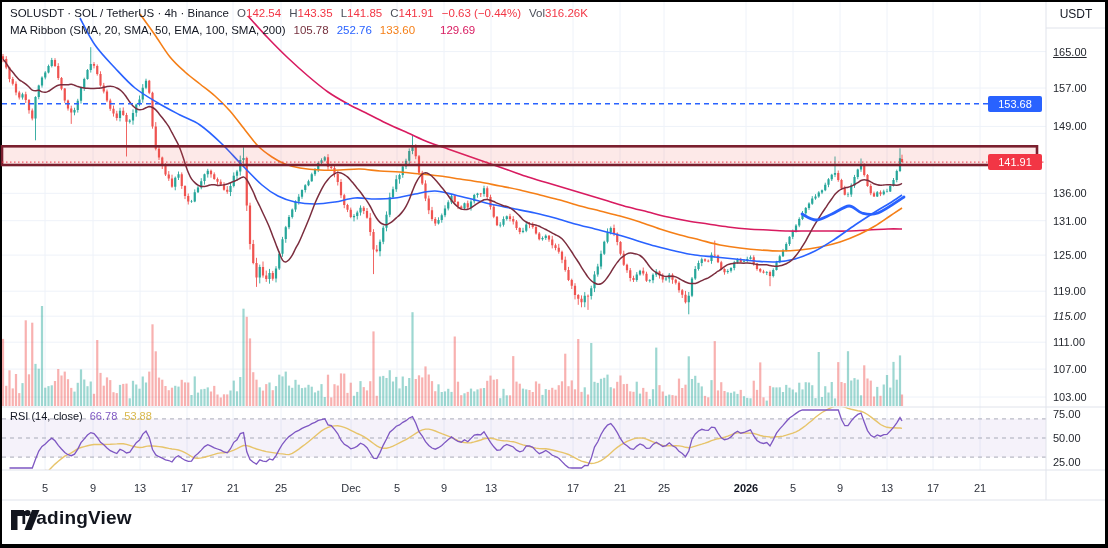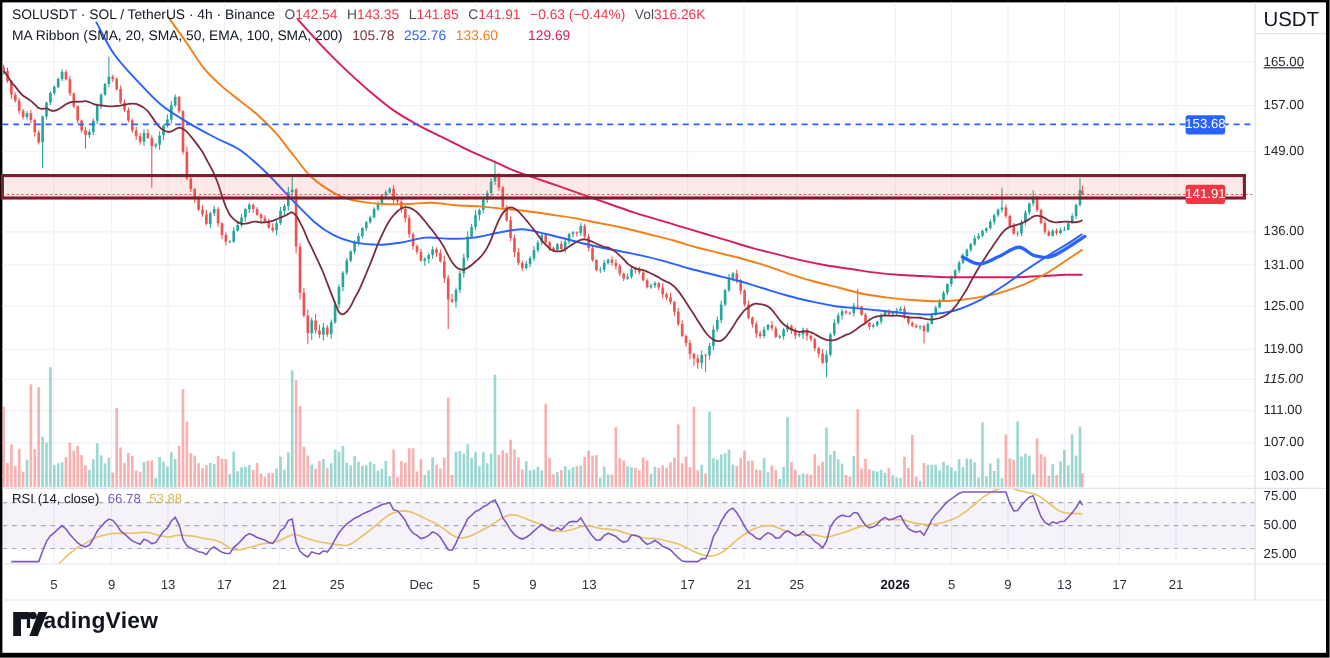--- a/index.html
+++ b/index.html
@@ -11,27 +11,27 @@
   .legend .t{color:#131722}
   .legend .k{color:#4a4e59;margin-left:8px}
   .legend .vr{color:#f23645}
   .legend .chg{color:#f23645;margin-left:8px}
   .legend .mav{margin-left:8px}
   .rsi-legend{position:absolute;left:10px;top:410px;font-size:11px;color:#131722;
               white-space:nowrap;z-index:5}
   .rsi-legend .v1{color:#7e57c2;margin-left:7px}
   .rsi-legend .v2{color:#d9b84a;margin-left:7px}
   .usdt-label{position:absolute;left:1047px;top:7px;width:58px;text-align:center;
-              font-size:17px;color:#131722;z-index:5}
+              font-size:12px;color:#131722;z-index:5}
   .axis-label{position:absolute;left:1053px;transform:translateY(-50%);
               font-size:11px;color:#24272e;z-index:4}
   .time-label{position:absolute;top:482px;transform:translateX(-50%);
               font-size:11px;color:#2e323c;z-index:4}
   .time-label.bold{font-weight:700;color:#131722}
-  .badge{position:absolute;left:988px;width:33px;height:16px;border-radius:2px;
+  .badge{position:absolute;left:988px;width:54px;height:16px;border-radius:2px;
          color:#fff;font-size:11px;display:flex;align-items:center;
          justify-content:center;transform:translateY(-50%);z-index:6}
   .footer{position:absolute;left:10px;top:507px;display:flex;align-items:center;z-index:5}
   .brand{font-size:19px;font-weight:700;color:#12151e;margin-left:8px;letter-spacing:.2px}
 </style>
 </head>
 <body>
 
 <svg id="chart" width="1108" height="548">
     <rect x="2" y="2" width="1103" height="542" fill="#fff"></rect>

